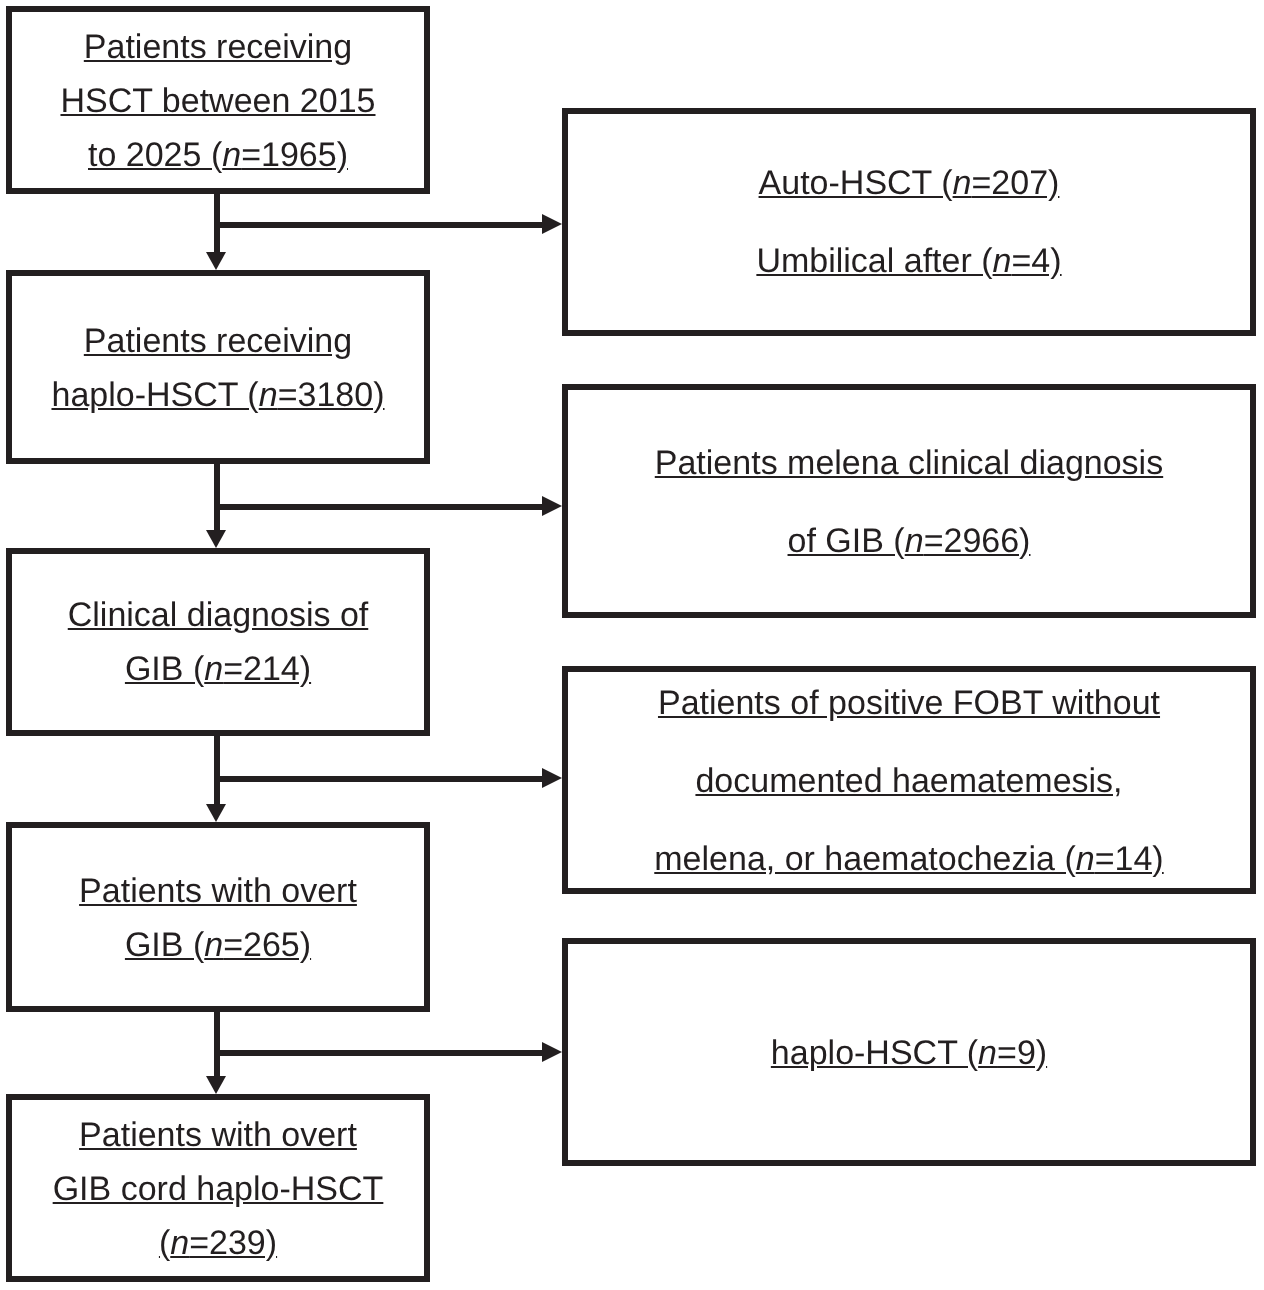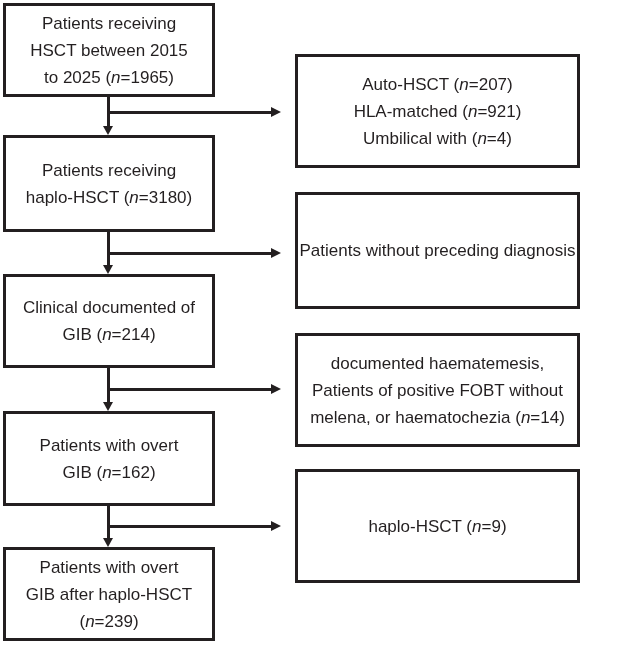--- a/index.html
+++ b/index.html
@@ -22,23 +22,24 @@
     position: absolute;
     border: 3px solid var(--line-color);
     background: var(--bg-color);
     display: flex;
     flex-direction: column;
     align-items: center;
     justify-content: center;
     text-align: right;
     font-size: 17px;
     line-height: 27px;
+    text-decoration: underline;
   }
   .box.main { left: 3px;   width: 212px; }
-  .box.side { left: 295px; width: 285px; }
+  .box.side { left: 281px; width: 347px; gap: 12px; }
   .tline { white-space: nowrap; }
   .tline i { font-style: italic; }
   .vline {
     position: absolute;
     width: 3px;
     background: var(--line-color);
   }
   .hline {
     position: absolute;
     height: 3px;
@@ -69,48 +70,48 @@
     <div class="tline"><span>HSCT between 2015</span><i></i><span></span></div>
     <div class="tline"><span>to 2025 (</span><i>n</i><span>=1965)</span></div>
   </div>
 
   <div class="box main" style="top:135px;height:97px">
     <div class="tline"><span>Patients receiving</span><i></i><span></span></div>
     <div class="tline"><span>haplo-HSCT (</span><i>n</i><span>=3180)</span></div>
   </div>
 
   <div class="box main" style="top:274px;height:94px">
-    <div class="tline"><span>Clinical documented of</span><i></i><span></span></div>
+    <div class="tline"><span>Clinical diagnosis of</span><i></i><span></span></div>
     <div class="tline"><span>GIB (</span><i>n</i><span>=214)</span></div>
   </div>
 
   <div class="box main" style="top:411px;height:95px">
     <div class="tline"><span>Patients with overt</span><i></i><span></span></div>
-    <div class="tline"><span>GIB (</span><i>n</i><span>=162)</span></div>
+    <div class="tline"><span>GIB (</span><i>n</i><span>=265)</span></div>
   </div>
 
   <div class="box main" style="top:547px;height:94px">
     <div class="tline"><span>Patients with overt</span><i></i><span></span></div>
-    <div class="tline"><span>GIB after haplo-HSCT</span><i></i><span></span></div>
+    <div class="tline"><span>GIB cord haplo-HSCT</span><i></i><span></span></div>
     <div class="tline"><span>(</span><i>n</i><span>=239)</span></div>
   </div>
 
   <div class="box side" style="top:54px;height:114px">
     <div class="tline"><span>Auto-HSCT (</span><i>n</i><span>=207)</span></div>
-    <div class="tline"><span>HLA-matched (</span><i>n</i><span>=921)</span></div>
-    <div class="tline"><span>Umbilical with (</span><i>n</i><span>=4)</span></div>
+    <div class="tline"><span>Umbilical after (</span><i>n</i><span>=4)</span></div>
   </div>
 
   <div class="box side" style="top:192px;height:117px">
-    <div class="tline"><span>Patients without preceding diagnosis</span><i></i><span></span></div>
+    <div class="tline"><span>Patients melena clinical diagnosis</span><i></i><span></span></div>
+    <div class="tline"><span>of GIB (</span><i>n</i><span>=2966)</span></div>
   </div>
 
   <div class="box side" style="top:333px;height:114px">
+    <div class="tline"><span>Patients of positive FOBT without</span><i></i><span></span></div>
     <div class="tline"><span>documented haematemesis,</span><i></i><span></span></div>
-    <div class="tline"><span>Patients of positive FOBT without</span><i></i><span></span></div>
     <div class="tline"><span>melena, or haematochezia (</span><i>n</i><span>=14)</span></div>
   </div>
 
   <div class="box side" style="top:469px;height:114px">
     <div class="tline"><span>haplo-HSCT (</span><i>n</i><span>=9)</span></div>
   </div>
 
   <div class="vline" style="left:107px;top:95px;height:32px"></div>
   <div class="head-down" style="left:103px;top:126px"></div>
 

